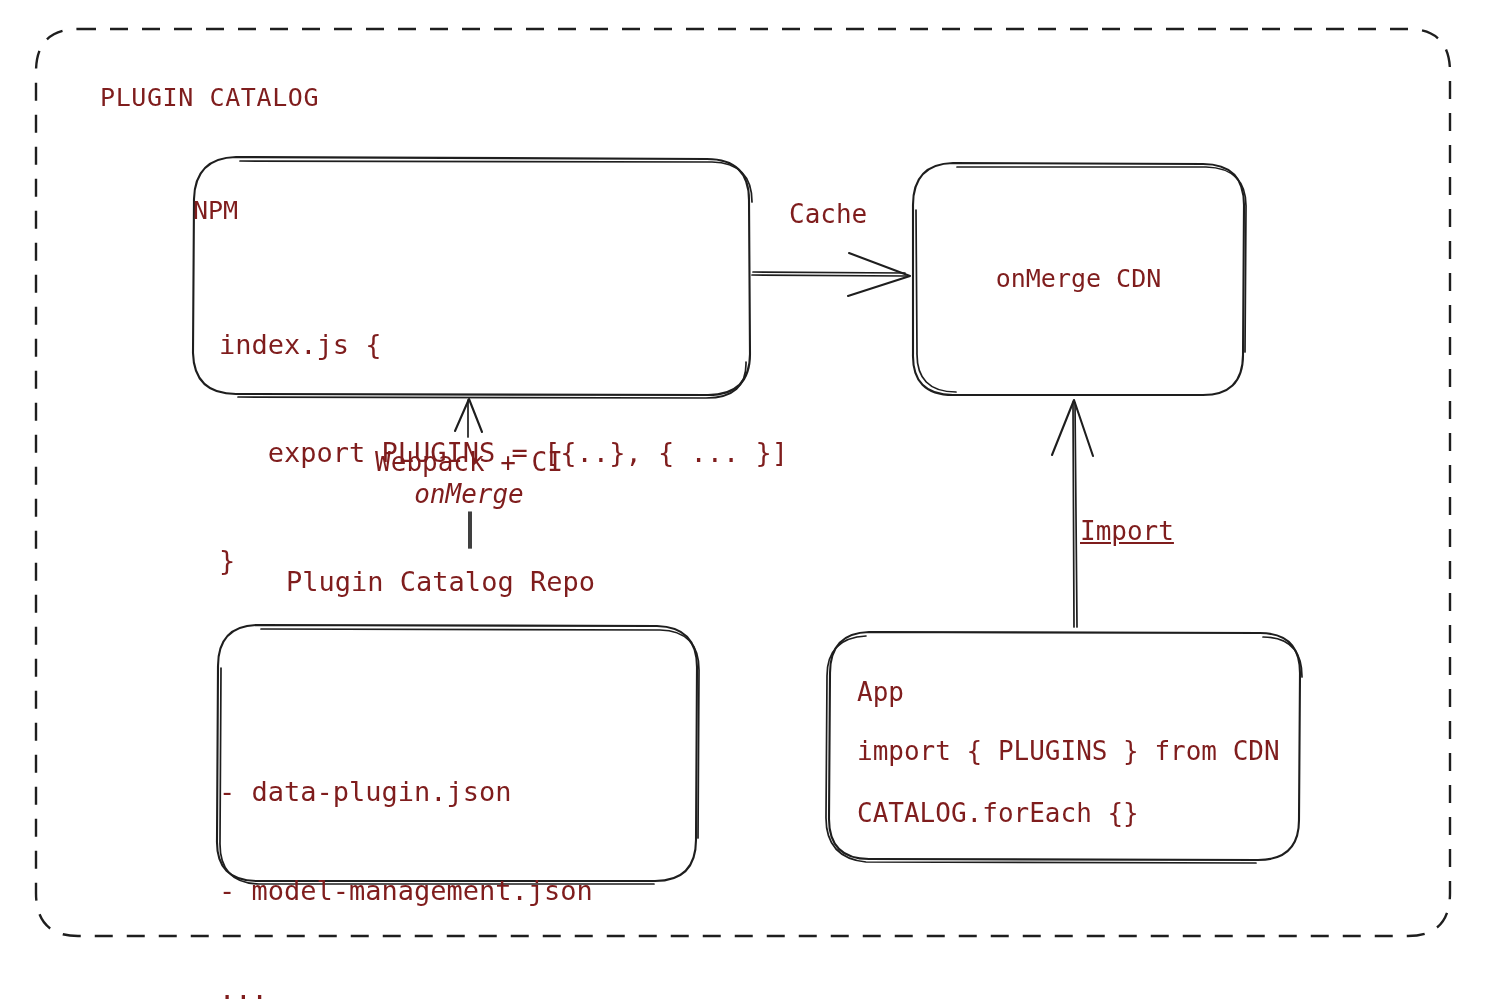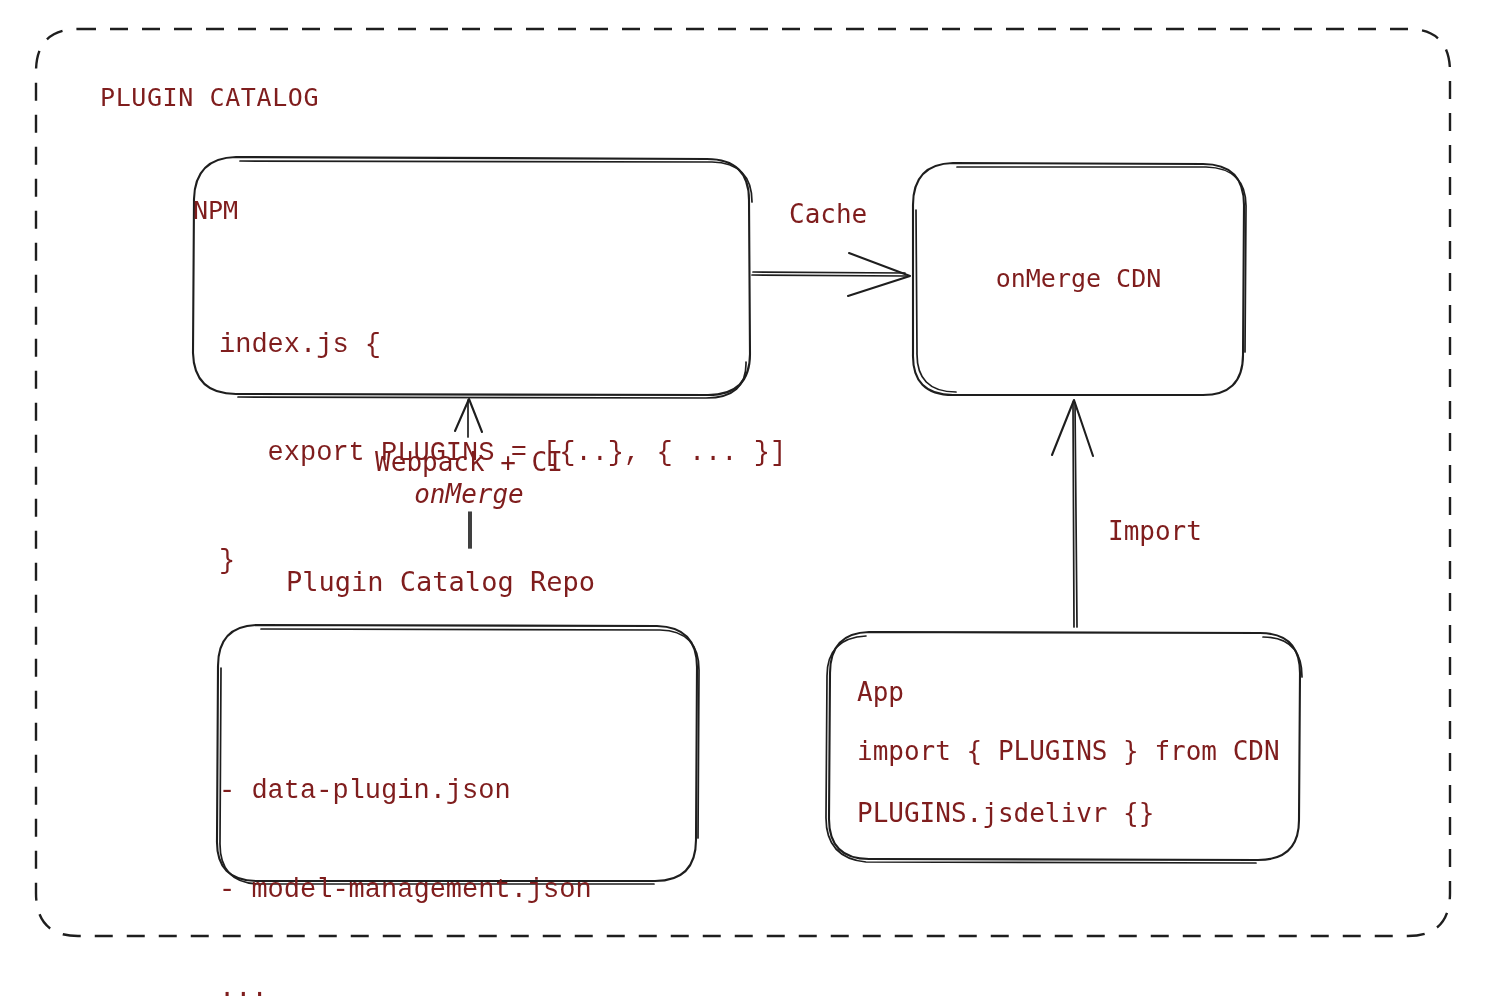--- a/index.html
+++ b/index.html
@@ -54,21 +54,21 @@
     color: #7f1d1d;
     font-family: "DejaVu Sans Mono", "Liberation Mono", monospace;
     line-height: 1.0;
   }
   .t-container-title { font-size: 25px; letter-spacing: 0.6px; }
   .t-box-title      { font-size: 25px; }
   .t-code           { font-size: 27px; }
   .t-code-sm        { font-size: 26px; }
   .t-label          { font-size: 26px; }
   .t-caption        { font-size: 27px; }
-  .codeblock span { display: block; font-family: Liberation Mono, monospace; }
+  .codeblock span { display: block; }
 </style>
 </head>
 <body>
 
 <div id="canvas">
 
   <svg class="layer" viewBox="0 0 1506 1002">
 
     <path class="dashed" d="M 78 29 L 1408 29 Q 1450 29 1450 72 L 1450 893 Q 1450 936 1408 936 L 78 936 Q 36 936 36 893 L 36 72 Q 36 29 78 29 Z"></path>
 
@@ -131,21 +131,21 @@
   <div class="txt t-label" style="left:278px; top:481px; width:382px; text-align:center;font-style:italic;">onMerge</div>
 
   <div class="txt t-caption" style="left:200px; top:568px; width:481px; text-align:center;">Plugin Catalog Repo</div>
 
   <div class="txt t-code codeblock" style="left:219px; top:709px; line-height:33px;">
     <span>- data-plugin.json</span>
     <span>- model-management.json</span>
     <span>...</span>
   </div>
 
-  <div class="txt t-label" style="left:1108px; top:518px;">Import</div>
+  <div class="txt t-label" style="left:1080px; top:518px;text-decoration:underline;">Import</div>
 
   <div class="txt t-code-sm" style="left:857px; top:679px;">App</div>
 
   <div class="txt t-code-sm" style="left:857px; top:738px;">import { PLUGINS } from CDN</div>
 
-  <div class="txt t-code-sm" style="left:857px; top:800px;">PLUGINS.jsdelivr {}</div>
+  <div class="txt t-code-sm" style="left:857px; top:800px;">CATALOG.forEach {}</div>
 
 </div>
 
 </body></html>

